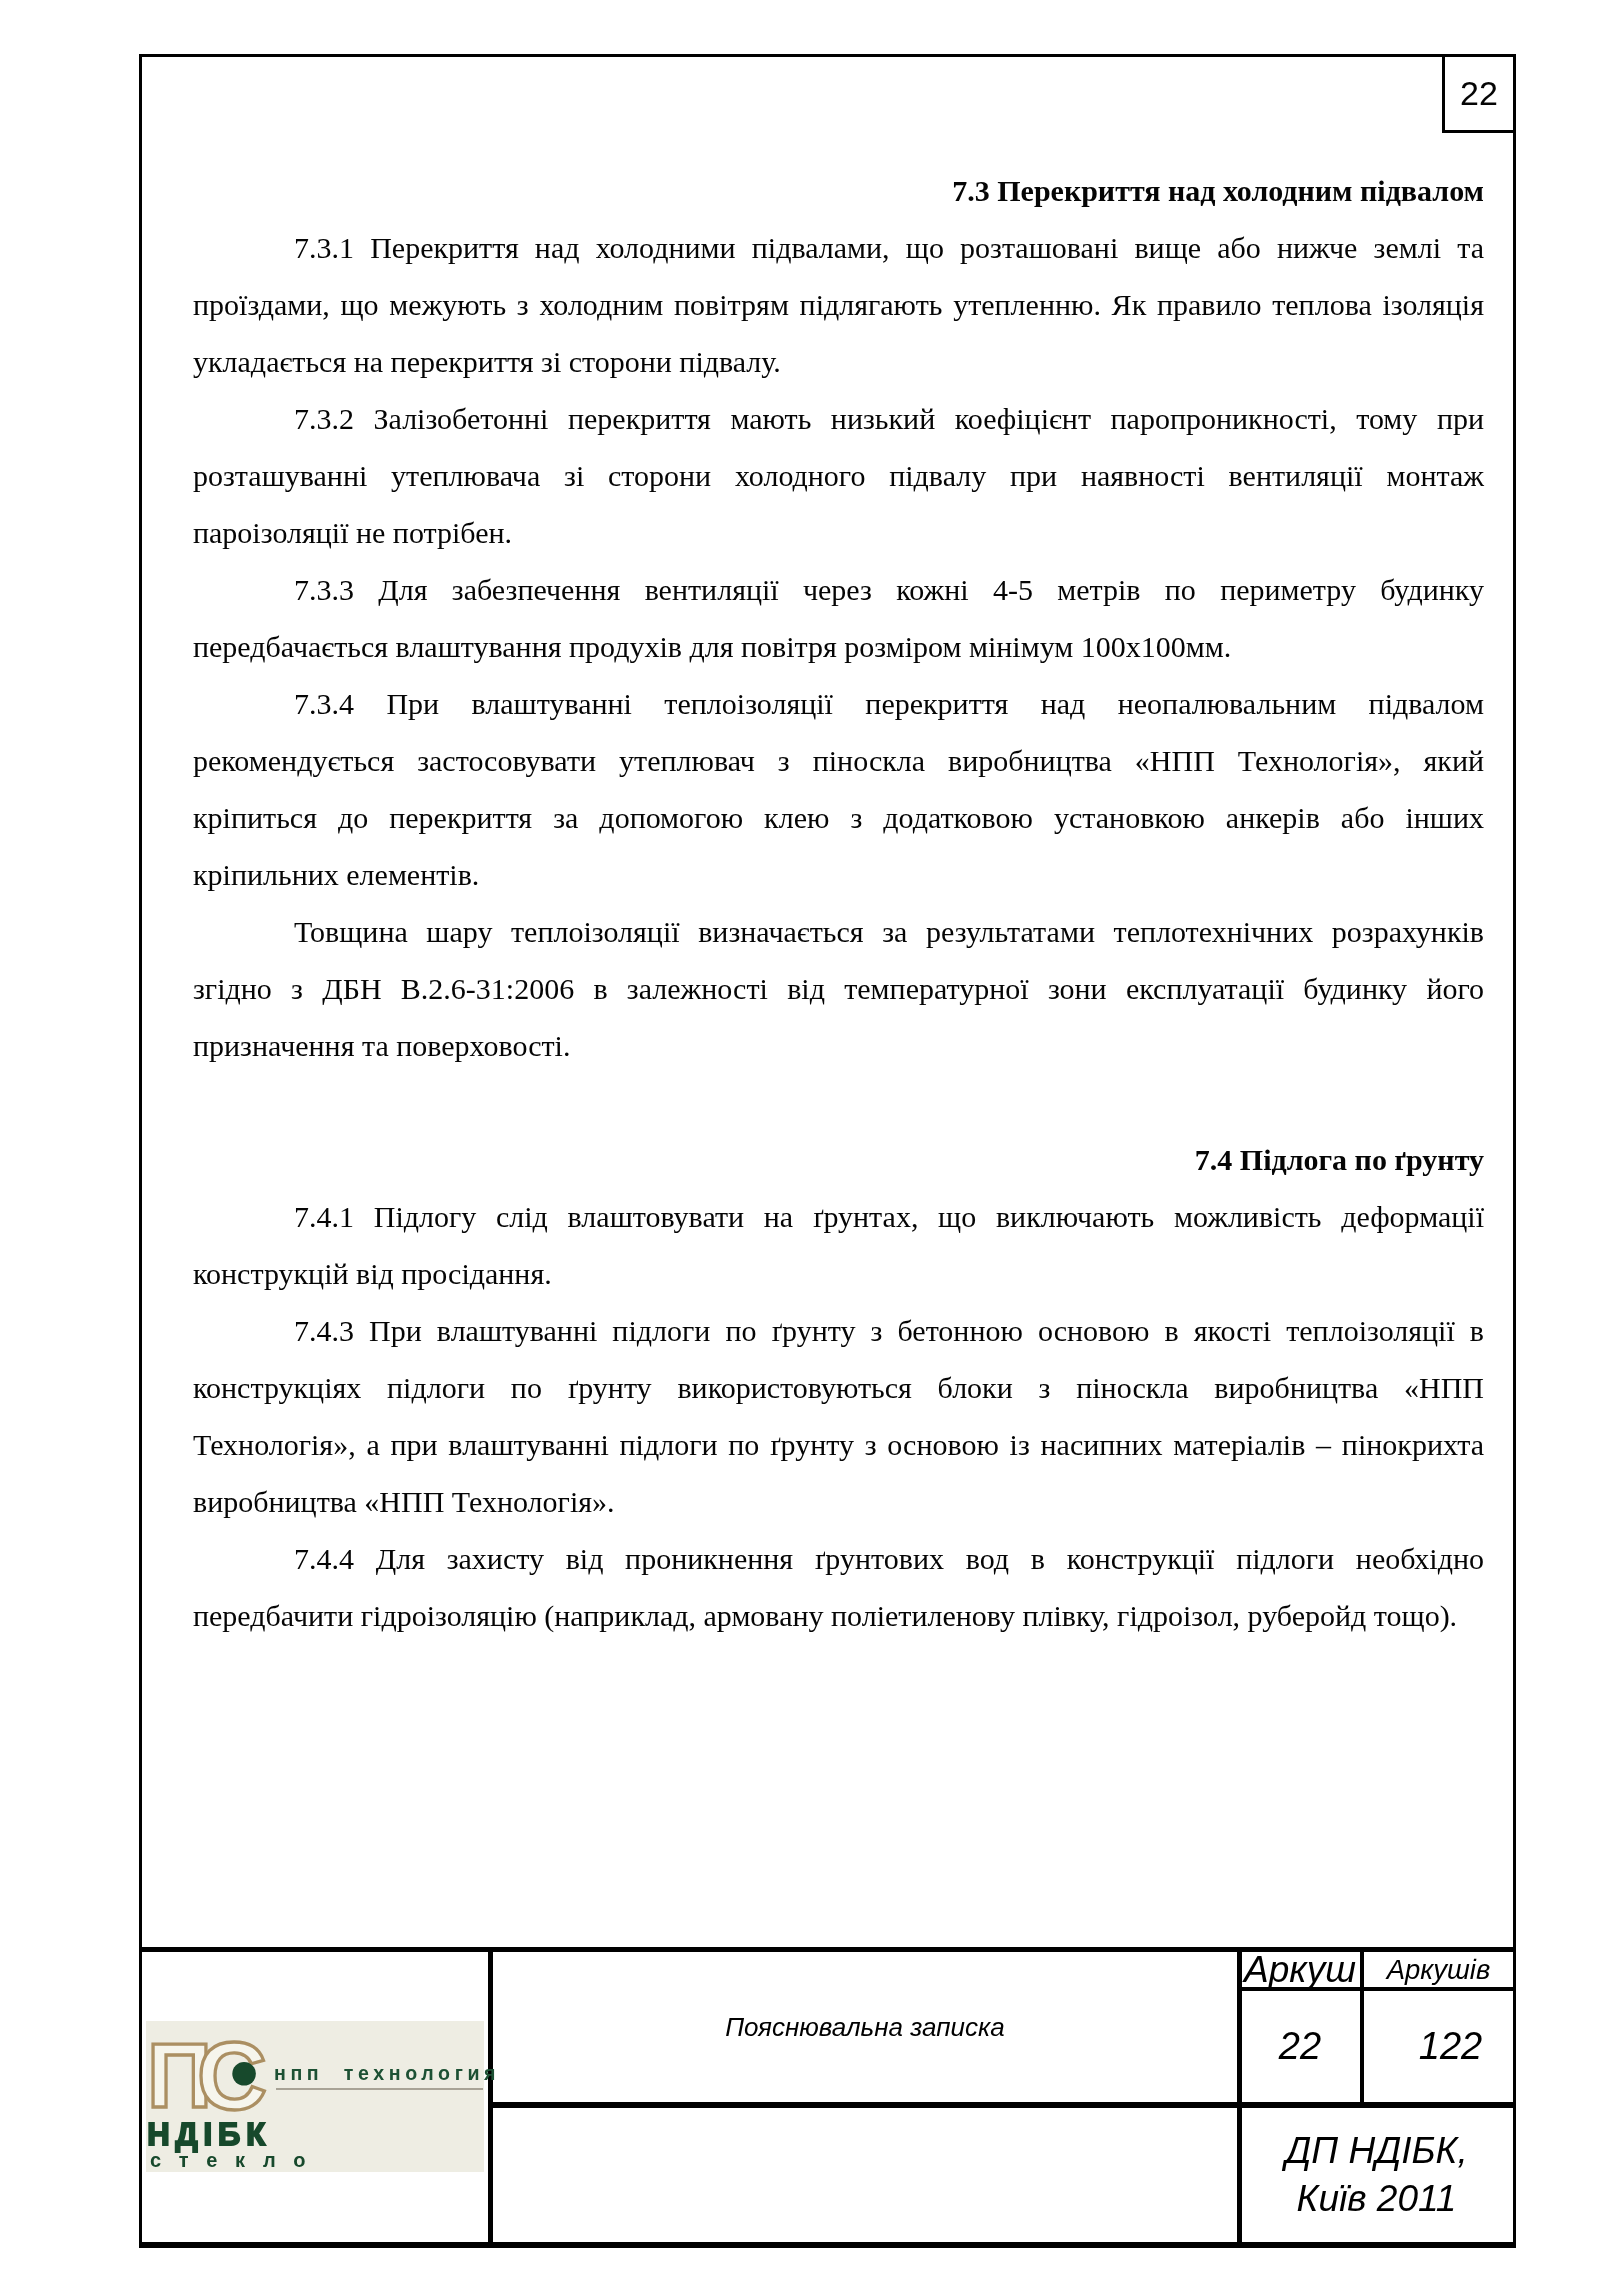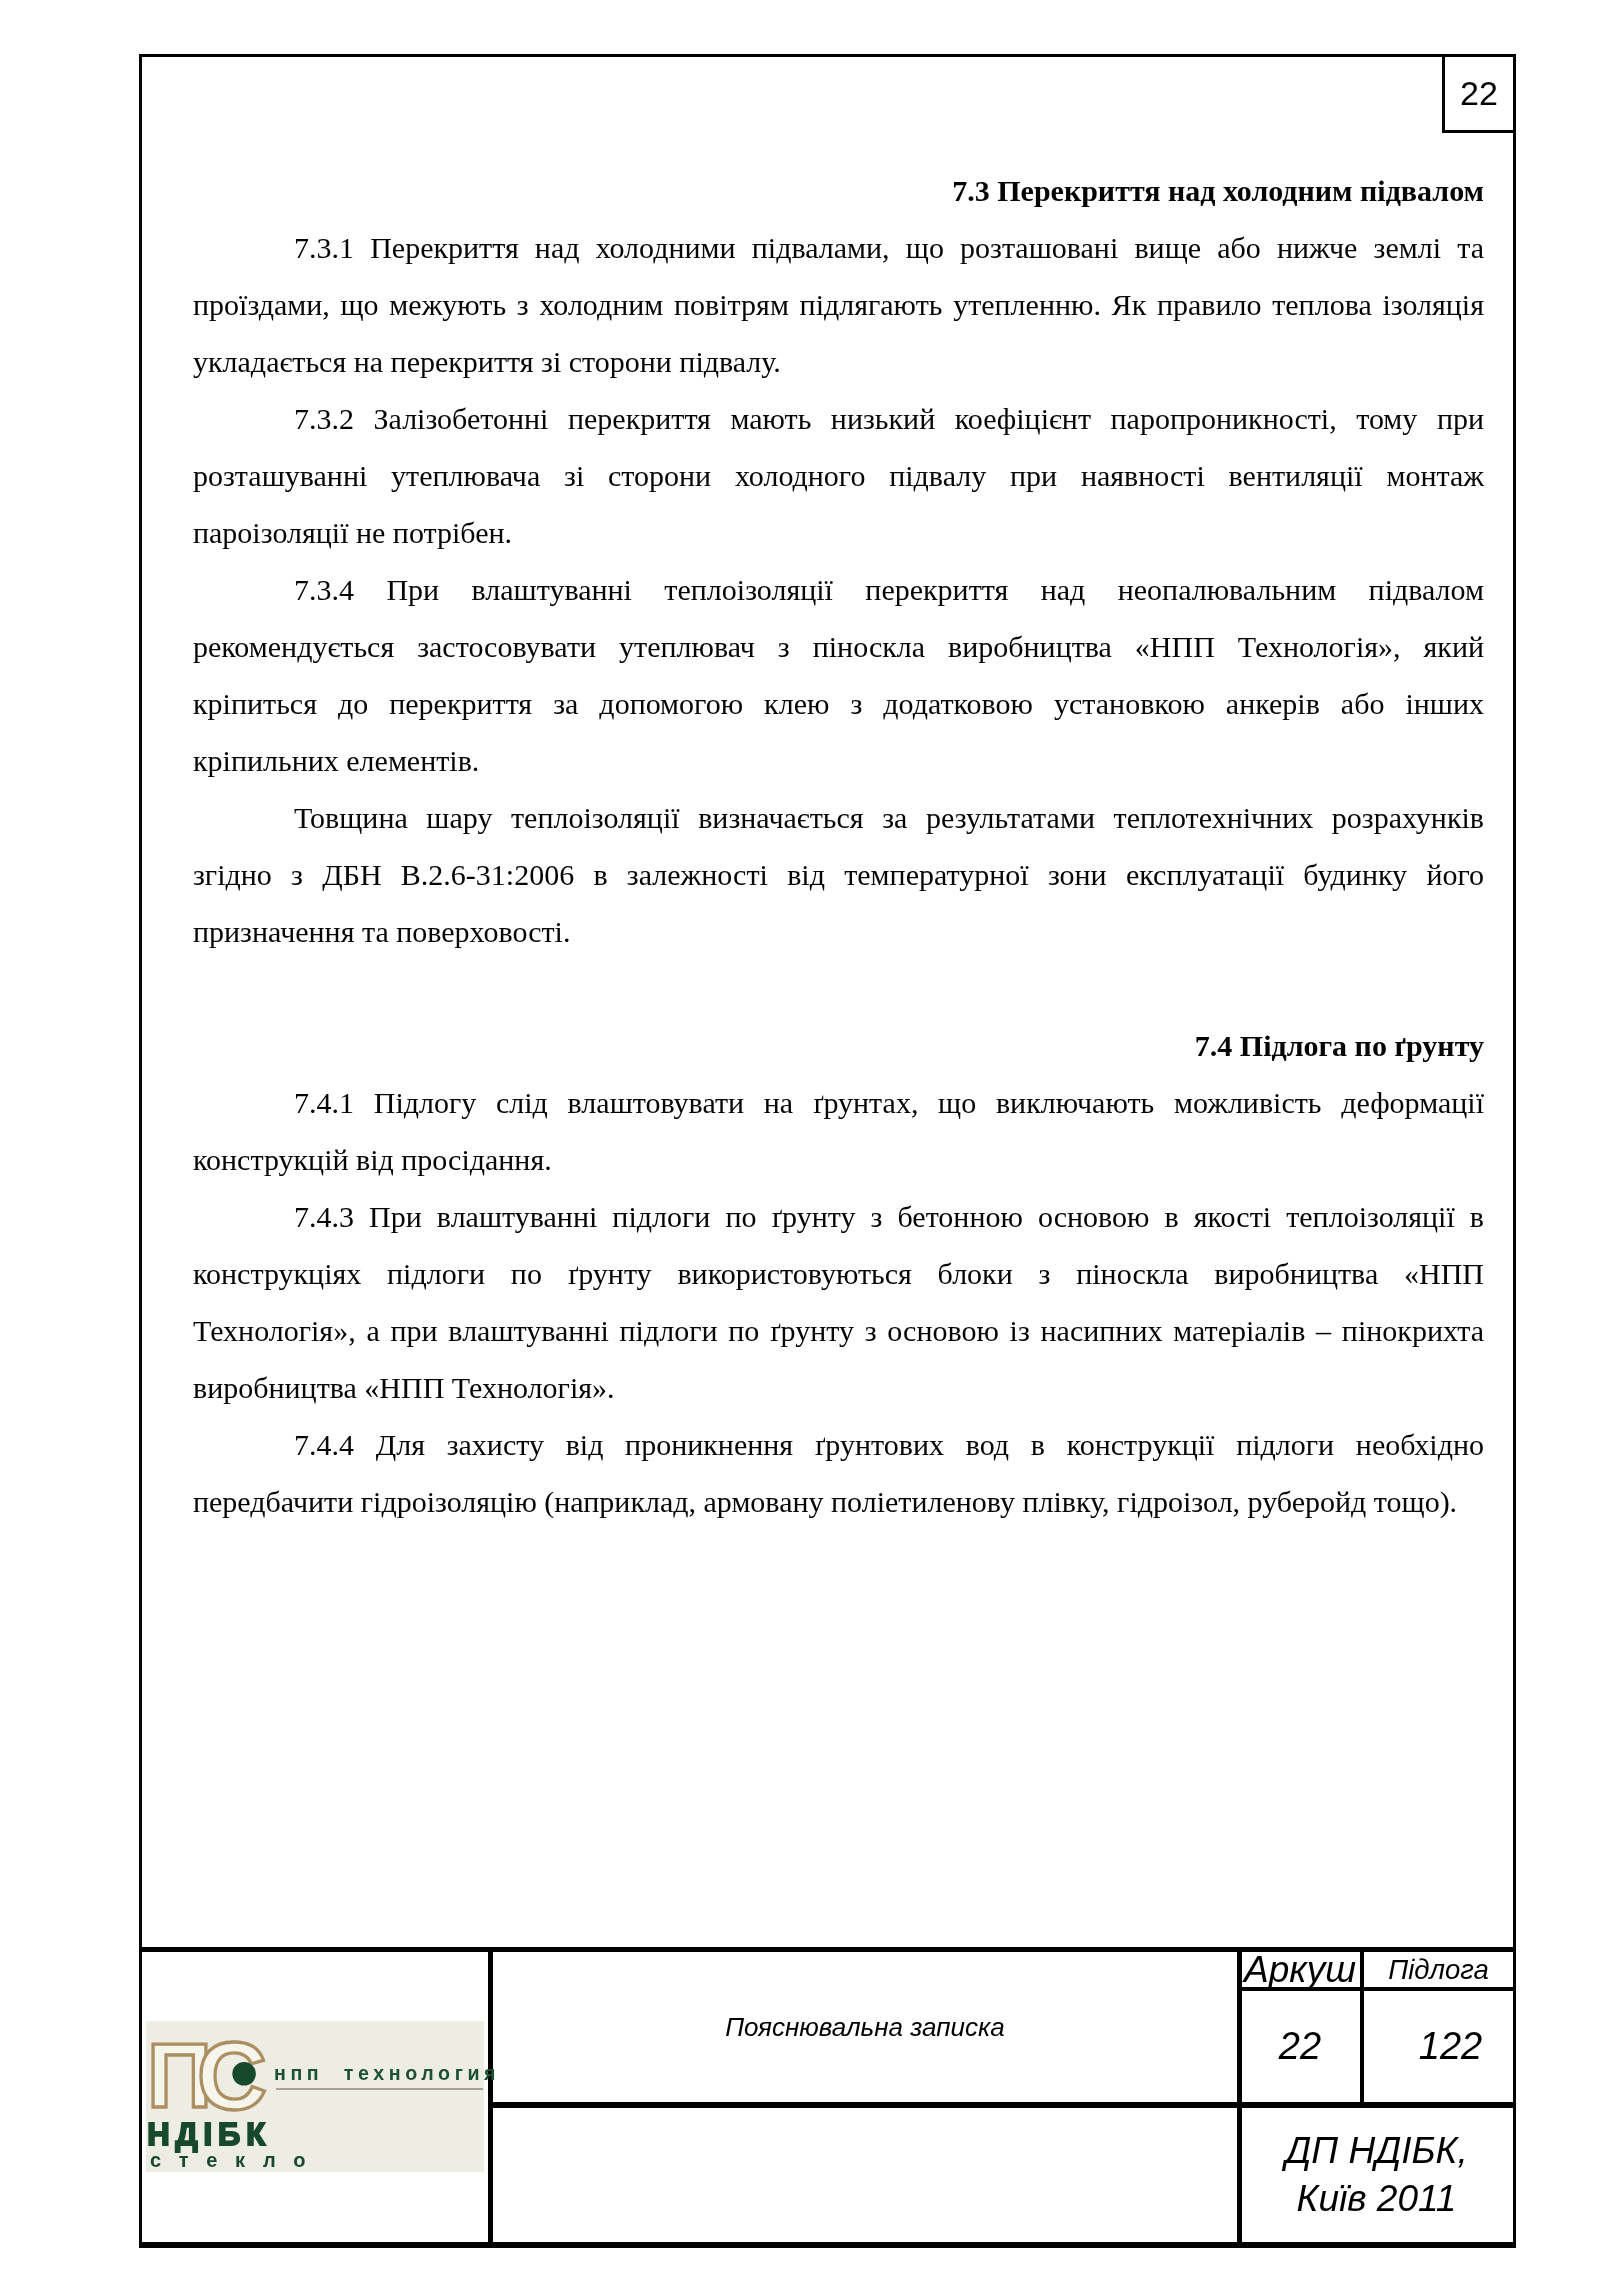--- a/index.html
+++ b/index.html
@@ -55,20 +55,21 @@
   <div class="frame"></div>
 
   <div class="pagenum-box">
     <span>22</span>
   </div>
 
   <div class="text-body">
       <p class="heading">7.3 Перекриття над холодним підвалом</p>
       <p>7.3.1 Перекриття над холодними підвалами, що розташовані вище або нижче землі та проїздами, що межують з холодним повітрям підлягають утепленню. Як правило теплова ізоляція укладається на перекриття зі сторони підвалу.</p>
       <p>7.3.2 Залізобетонні перекриття мають низький коефіцієнт паропроникності, тому при розташуванні утеплювача зі сторони холодного підвалу при наявності вентиляції монтаж пароізоляції не потрібен.</p>
+      <p>7.3.3 Для забезпечення вентиляції через кожні 4-5 метрів по периметру будинку передбачається влаштування продухів для повітря розміром мінімум 100х100мм.</p>
       <p>7.3.4 При влаштуванні теплоізоляції перекриття над неопалювальним підвалом рекомендується застосовувати утеплювач з піноскла виробництва «НПП Технологія», який кріпиться до перекриття за допомогою клею з додатковою установкою анкерів або інших кріпильних елементів.</p>
       <p>Товщина шару теплоізоляції визначається за результатами теплотехнічних розрахунків згідно з ДБН В.2.6-31:2006 в залежності від температурної зони експлуатації будинку його призначення та поверховості.</p>
       <p class="heading spaced">7.4 Підлога по ґрунту</p>
       <p>7.4.1 Підлогу слід влаштовувати на ґрунтах, що виключають можливість деформації конструкцій від просідання.</p>
       <p>7.4.3 При влаштуванні підлоги по ґрунту з бетонною основою в якості теплоізоляції в конструкціях підлоги по ґрунту використовуються блоки з піноскла виробництва «НПП Технологія», а при влаштуванні підлоги по ґрунту з основою із насипних матеріалів – пінокрихта виробництва «НПП Технологія».</p>
       <p>7.4.4 Для захисту від проникнення ґрунтових вод в конструкції підлоги необхідно передбачити гідроізоляцію (наприклад, армовану поліетиленову плівку, гідроізол, руберойд тощо).</p>
     </div>
 
   <div class="ln" style="left:139px;top:1947px;width:1377px;height:5.2px"></div>
   <div class="ln" style="left:488px;top:1947px;width:4.6px;height:301px"></div>
@@ -78,21 +79,21 @@
   <div class="ln" style="left:489px;top:2102px;width:1026px;height:5.9px"></div>
   <div class="ln" style="left:139px;top:2242px;width:1377px;height:5.9px"></div>
 
   <div class="cell cell-doc-title">
     <span>Пояснювальна записка</span>
   </div>
   <div class="cell cell-hdr-sheet">
     <span>Аркуш</span>
   </div>
   <div class="cell cell-hdr-sheets">
-    <span>Підлога</span>
+    <span>Аркушів</span>
   </div>
   <div class="cell cell-val-sheet">
     <span>22</span>
   </div>
   <div class="cell cell-val-sheets">
     <span>122</span>
   </div>
   <div class="cell cell-org">
     <span>ДП НДІБК,</span>
     <span>Київ 2011</span>

